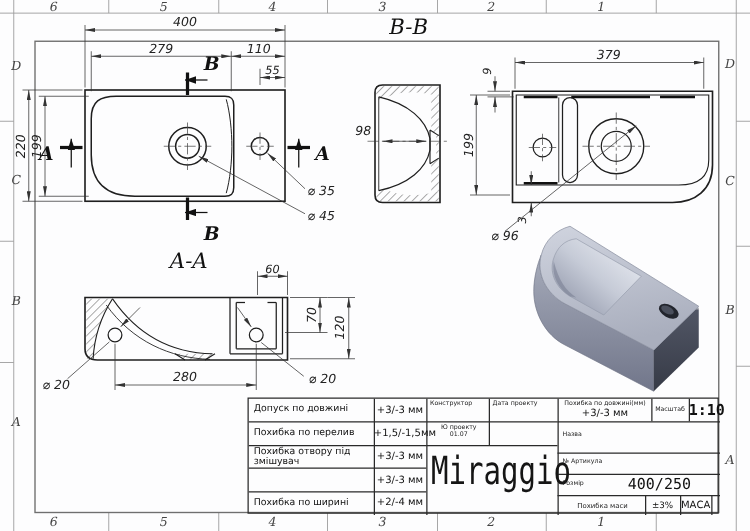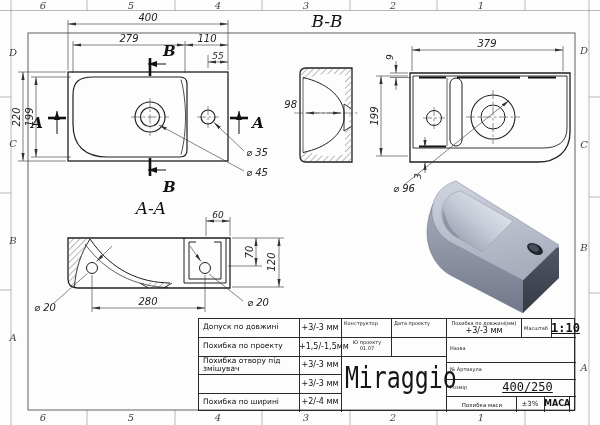--- a/index.html
+++ b/index.html
@@ -18,21 +18,21 @@
   .tb .hl,.tb .vl{position:absolute;background:#2a2a2a;}
   .tb .hl{height:1px;}
   .tb .vl{width:1px;}
   .cell{position:absolute;white-space:pre-line;line-height:1.1;}
   .lab8{font-size:7.5px;}
   .val8{font-size:8px;text-align:center;}
   .tiny{font-size:5px;color:#222;}
   .logo{position:absolute;left:130px;top:40px;width:127px;text-align:center;
         font:31px "DejaVu Sans Mono",monospace;letter-spacing:0px;color:#151515;
         transform:scaleX(0.75);transform-origin:50% 50%;}
-  .bigval{font-family:"DejaVu Sans Mono",monospace;text-align:center;text-decoration:underline;}
+  .bigval{font-family:"DejaVu Sans Mono",monospace;text-align:center;}
 </style>
 </head>
 <body>
 
 <div class="sheet">
 
 <svg width="600" height="425" viewBox="0 0 600 425">
   <defs>
     <pattern id="hatch" width="4.5" height="4.5" patternUnits="userSpaceOnUse" patternTransform="rotate(45)">
       <line x1="0" y1="0" x2="0" y2="4.5" stroke="#555" stroke-width="0.8"></line>
@@ -319,21 +319,21 @@
     <div class="hl" style="left:247px;top:60px;width:130px"></div>
     <div class="hl" style="left:247px;top:77px;width:130px"></div>
     <div class="vl" style="left:322px;top:0;height:18px"></div>
     <div class="vl" style="left:352px;top:0;height:18px"></div>
     <div class="vl" style="left:317px;top:77px;height:16px"></div>
     <div class="vl" style="left:345px;top:77px;height:16px"></div>
     <div class="vl" style="left:370px;top:77px;height:16px"></div>
 
     <div class="cell lab8" style="left:4px;top:4px;width:94px">Допуск по довжині</div>
     <div class="cell val8" style="left:100px;top:5px;width:42px">+3/-3 мм</div>
-    <div class="cell lab8" style="left:4px;top:23px;width:94px">Похибка по проекту</div>
+    <div class="cell lab8" style="left:4px;top:23px;width:94px">Похибка по перелив</div>
     <div class="cell val8" style="left:100px;top:24px;width:42px">+1,5/-1,5мм</div>
     <div class="cell lab8" style="left:4px;top:38px;width:94px">Похибка отвору під
 змішувач</div>
     <div class="cell val8" style="left:100px;top:42px;width:42px">+3/-3 мм</div>
     <div class="cell val8" style="left:100px;top:61px;width:42px">+3/-3 мм</div>
     <div class="cell lab8" style="left:4px;top:79px;width:94px">Похибка по ширині</div>
     <div class="cell val8" style="left:100px;top:79px;width:42px">+2/-4 мм</div>
 
     <div class="cell tiny" style="left:145px;top:2px;width:46px">Конструктор</div>
     <div class="cell tiny" style="left:195px;top:2px;width:50px">Дата проекту</div>
@@ -345,15 +345,15 @@
     <div class="cell tiny" style="left:249px;top:2px;width:72px;text-align:center">Похибка по довжині(мм)</div>
     <div class="cell val8" style="left:249px;top:8px;width:72px">+3/-3 мм</div>
     <div class="cell tiny" style="left:322px;top:7px;width:30px;text-align:center">Масштаб</div>
     <div class="cell bigval" style="left:352px;top:3px;width:25px;font-size:12px;font-weight:bold">1:10</div>
     <div class="cell tiny" style="left:251px;top:27px;width:40px">Назва</div>
     <div class="cell tiny" style="left:251px;top:48px;width:50px">№ Артикула</div>
     <div class="cell tiny" style="left:251px;top:66px;width:30px">Розмір</div>
     <div class="cell bigval" style="left:280px;top:62px;width:97px;font-size:12px">400/250</div>
     <div class="cell tiny" style="left:249px;top:83px;width:68px;text-align:center;font-size:5.5px">Похибка маси</div>
     <div class="cell" style="left:317px;top:82px;width:28px;text-align:center;font-size:7px">±3%</div>
-    <div class="cell" style="left:345px;top:81px;width:25px;text-align:center;font-size:8px;font-weight:bold">МАСА</div>
+    <div class="cell" style="left:345px;top:81px;width:25px;text-align:center;font-size:8px;font-weight:normal">МАСА</div>
   </div>
 </div>
 
 </body></html>

